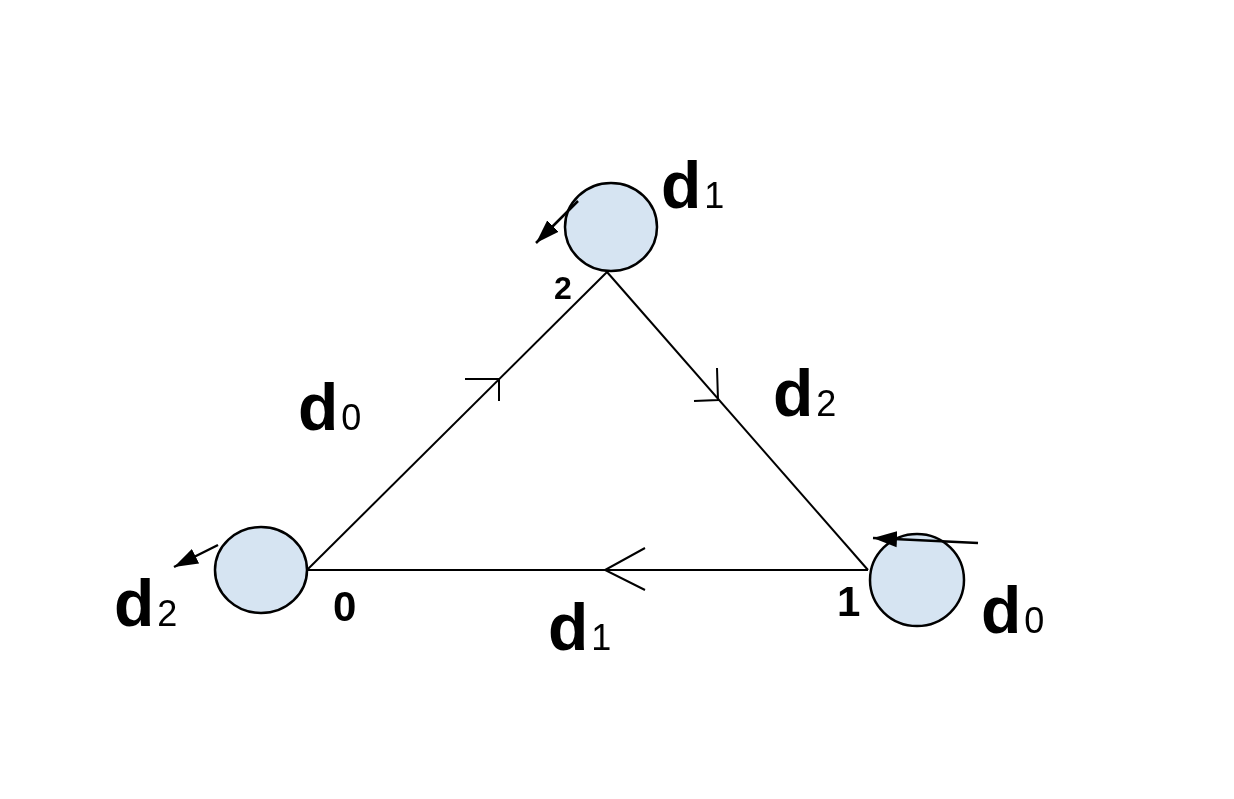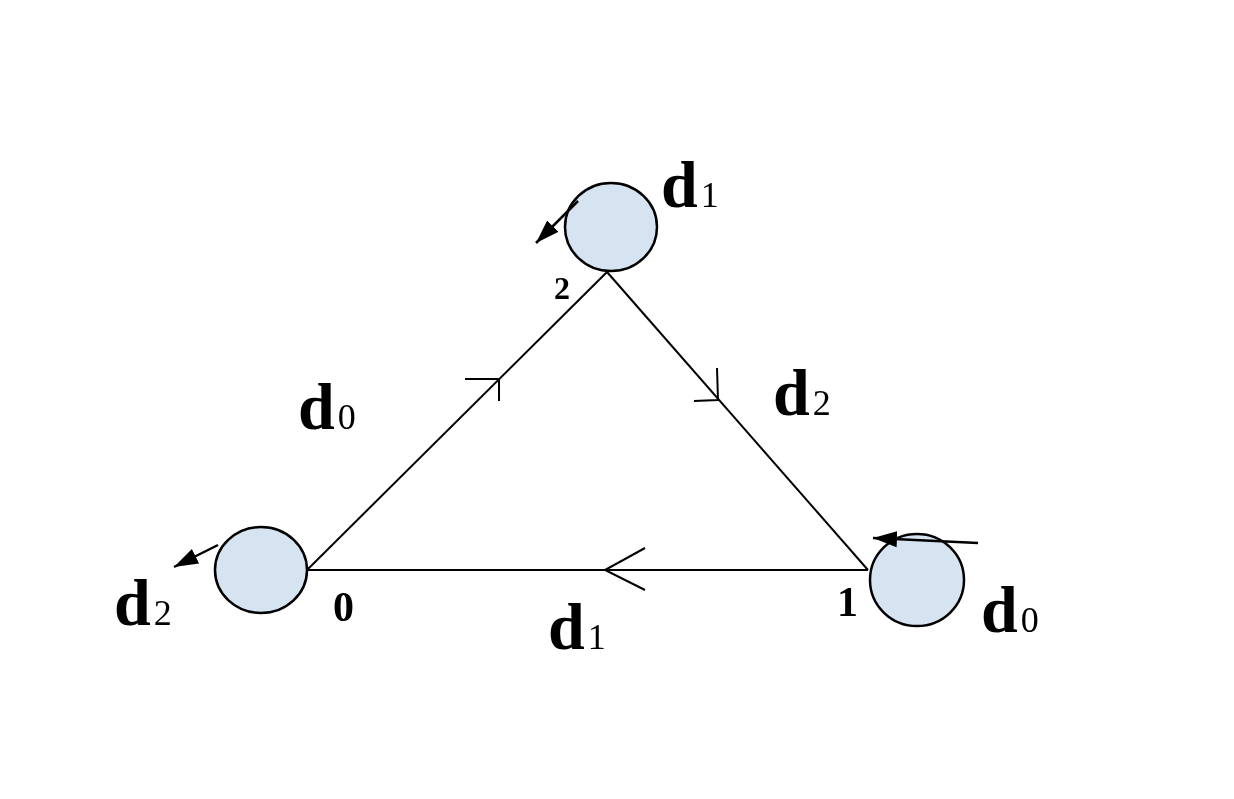--- a/index.html
+++ b/index.html
@@ -6,21 +6,21 @@
     margin: 0;
     padding: 0;
     background: #ffffff;
   }
   .canvas {
     position: relative;
     width: 1234px;
     height: 799px;
     background: #ffffff;
     overflow: hidden;
-    font-family: Liberation Serif, serif;
+    font-family: Liberation Sans, sans-serif;
     color: #000000;
   }
   .canvas svg {
     position: absolute;
     left: 0;
     top: 0;
   }
   .lbl {
     position: absolute;
     font-size: 66px;

